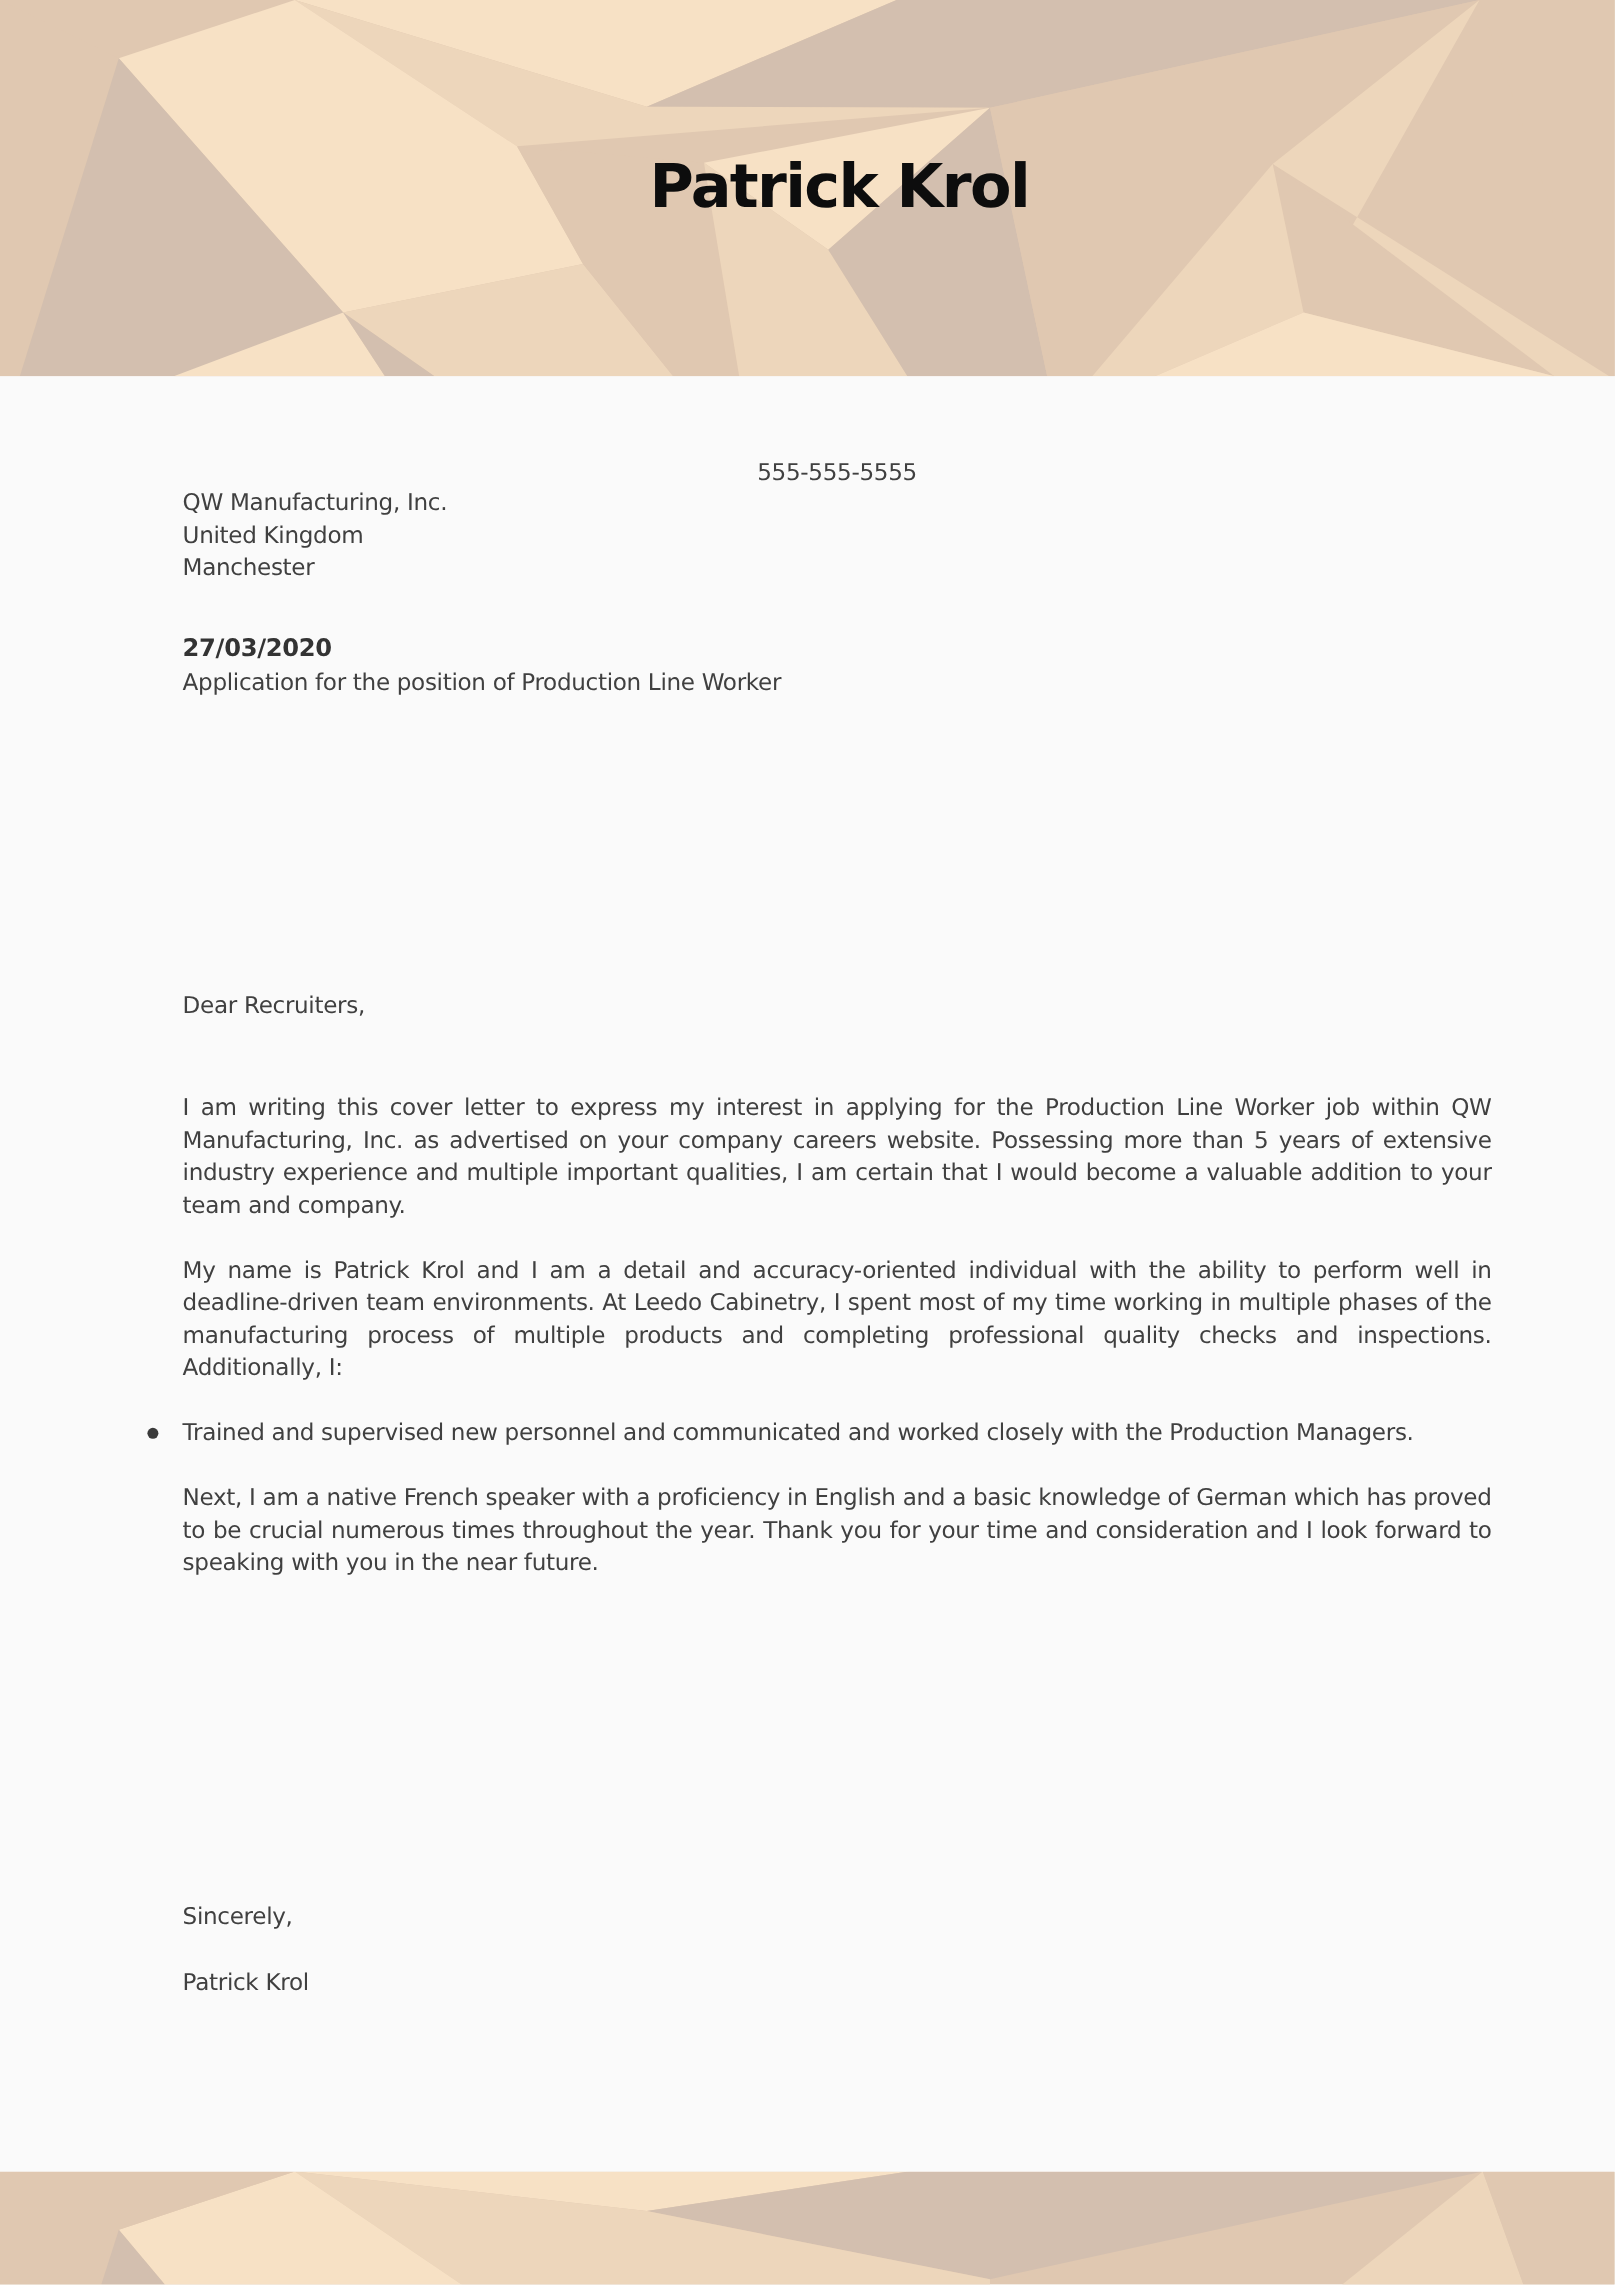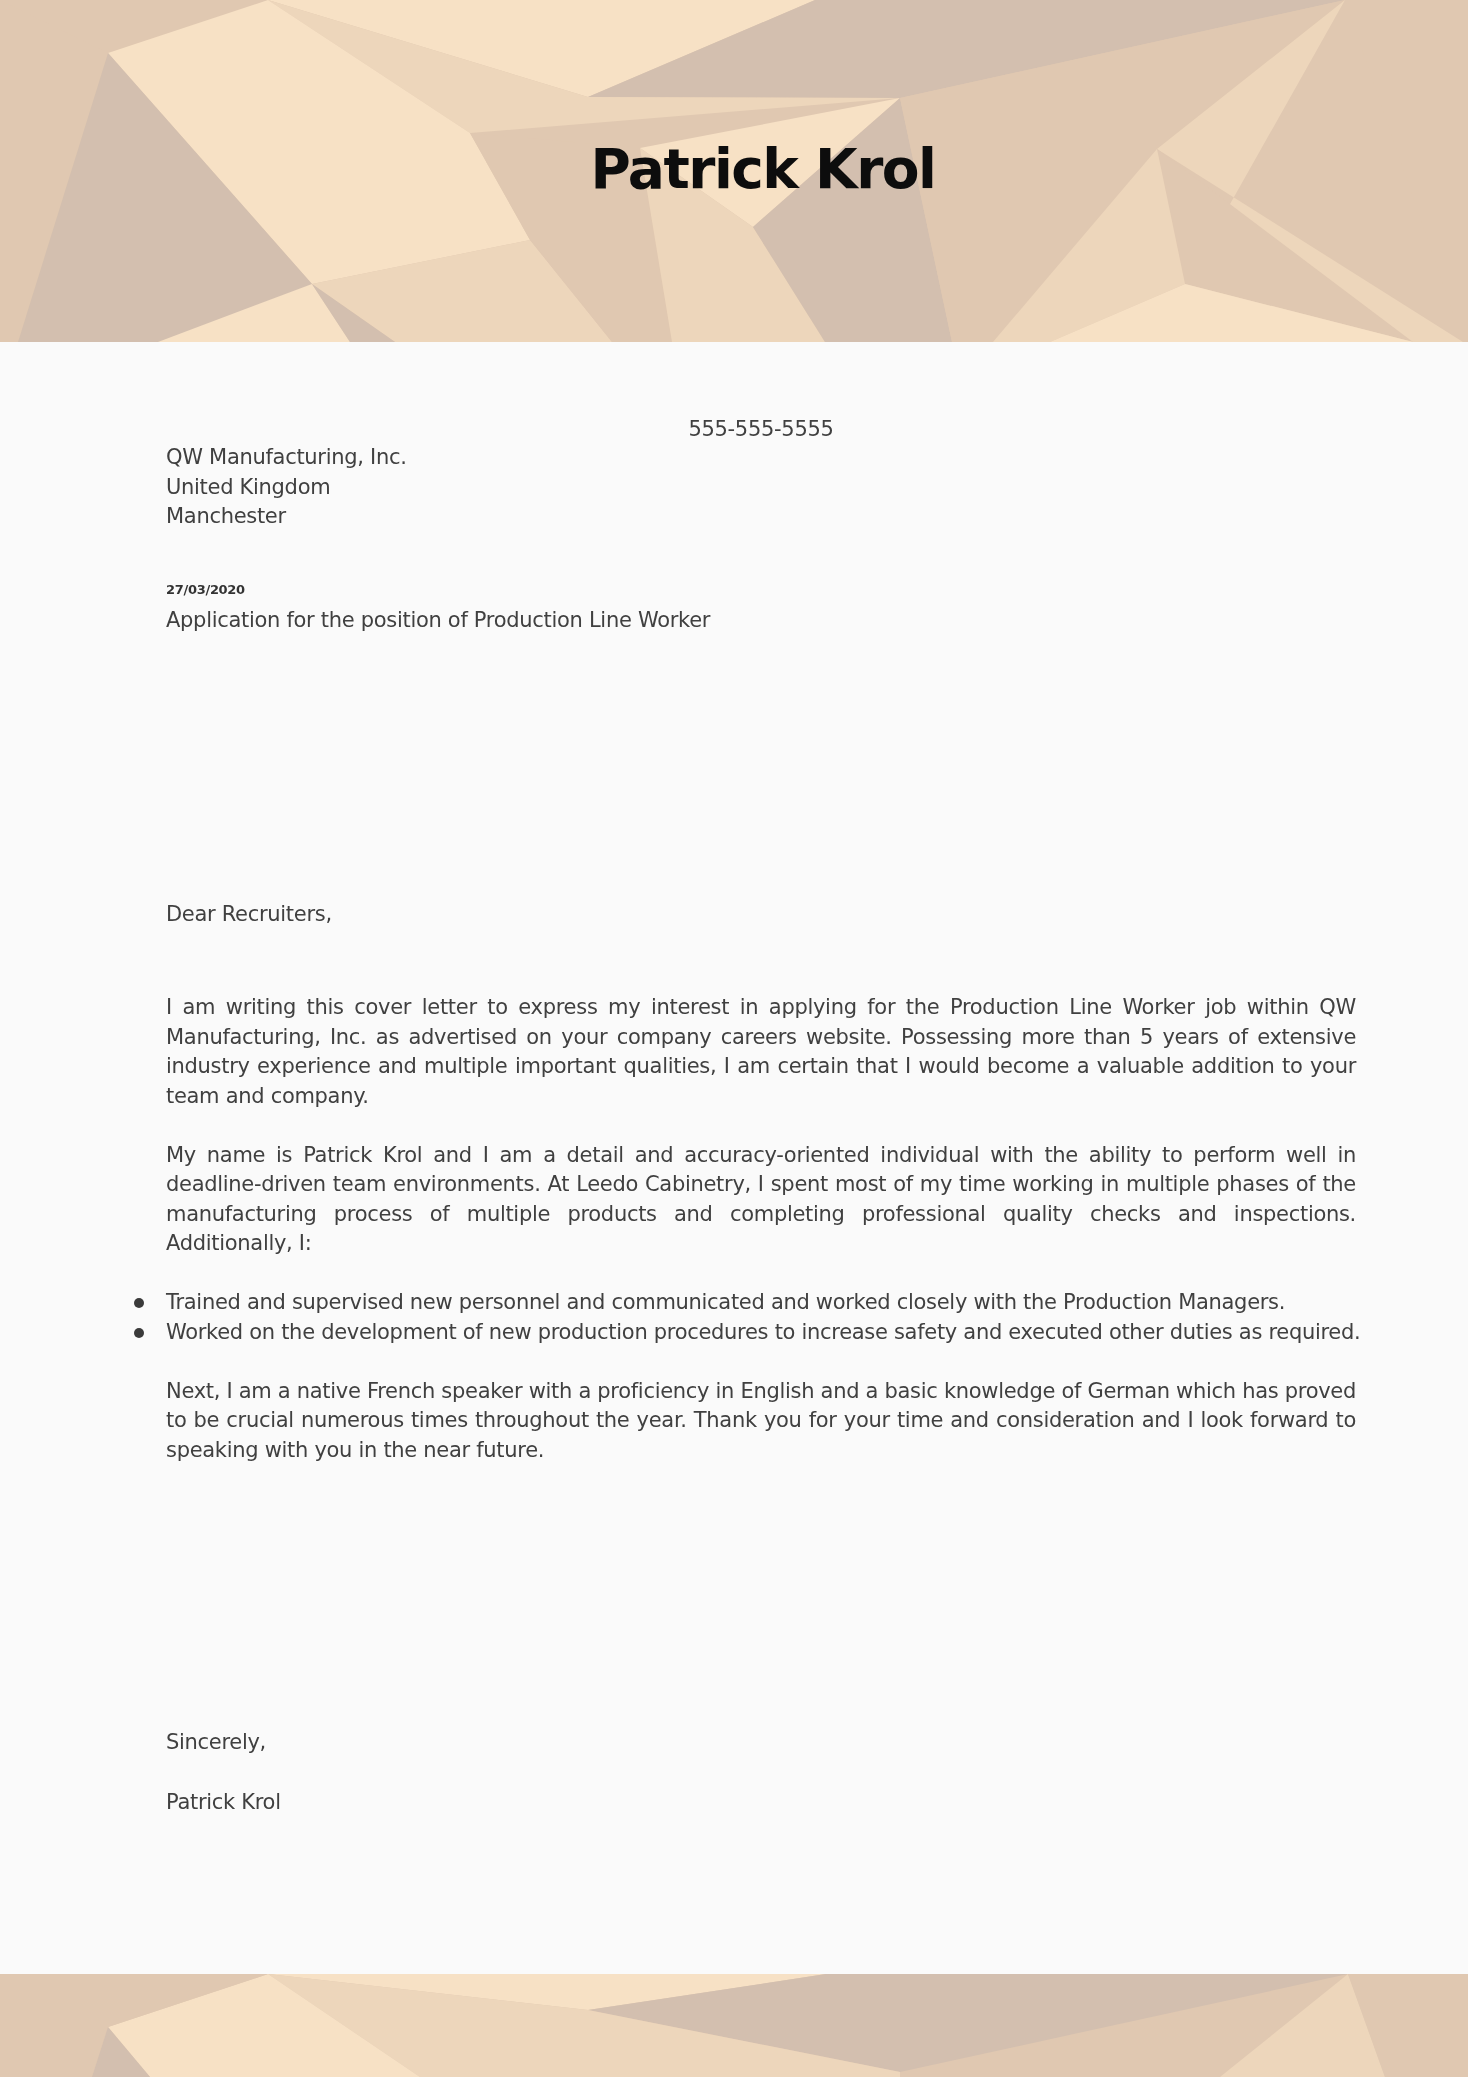--- a/index.html
+++ b/index.html
@@ -49,21 +49,21 @@
       letter-spacing: -0.3px;
     }
 
     .recipient { top: 415px; margin-top: 28px; }
     .contact { top: 415px; text-align: center; }
     .line { display: block; white-space: nowrap; }
 
     .date {
       top: 578px;
       font-weight: bold;
-      font-size: 13px;
+      font-size: 22px;
       line-height: 24px;
       color: #333;
     }
     .subject { top: 606px; }
 
     .greeting { top: 900px; }
 
     .body-text { top: 993px; }
     .body-text p {
       text-align: justify;
@@ -136,24 +136,20 @@
 <div class="page greeting">Dear Recruiters,</div>
 
 <div class="page body-text">
   <p>I am writing this cover letter to express my interest in applying for the Production Line Worker job within QW Manufacturing, Inc. as advertised on your company careers website. Possessing more than 5 years of extensive industry experience and multiple important qualities, I am certain that I would become a valuable addition to your team and company.</p>
   <p>My name is Patrick Krol and I am a detail and accuracy-oriented individual with the ability to perform well in deadline-driven team environments. At Leedo Cabinetry, I spent most of my time working in multiple phases of the manufacturing process of multiple products and completing professional quality checks and inspections. Additionally, I:</p>
   <ul class="bullets">
     <li>
       <span class="bullet"></span>
       <span>Trained and supervised new personnel and communicated and worked closely with the Production Managers.</span>
     </li>
-    <li>
-      <span class="bullet"></span>
-      <span>Worked on the development of new production procedures to increase safety and executed other duties as required.</span>
-    </li>
   </ul>
   <p>Next, I am a native French speaker with a proficiency in English and a basic knowledge of German which has proved to be crucial numerous times throughout the year. Thank you for your time and consideration and I look forward to speaking with you in the near future.</p>
 </div>
 
 <div class="page closing">Sincerely,</div>
 <div class="page signature">Patrick Krol</div>
 
 <div class="band footer-band">
   <svg width="1468" height="103" viewBox="0 0 1468 103">
     <rect x="0" y="0" width="1468" height="103" fill="#E0C8B1"></rect>

